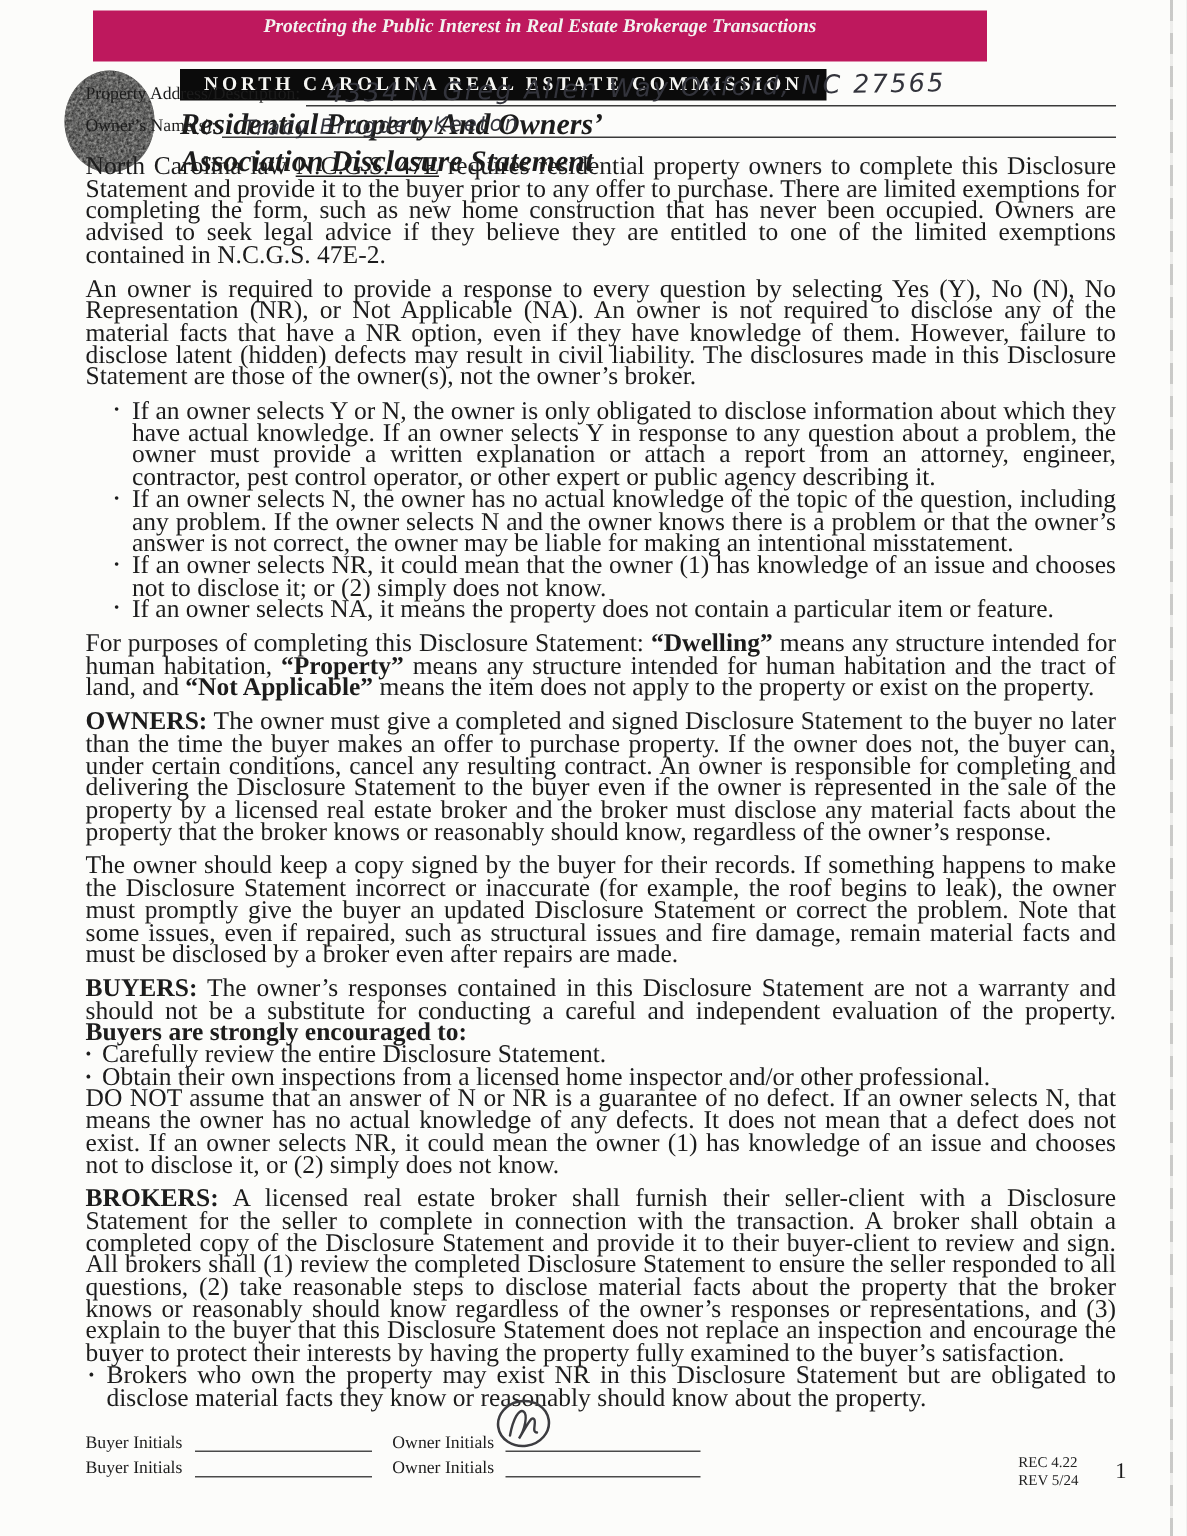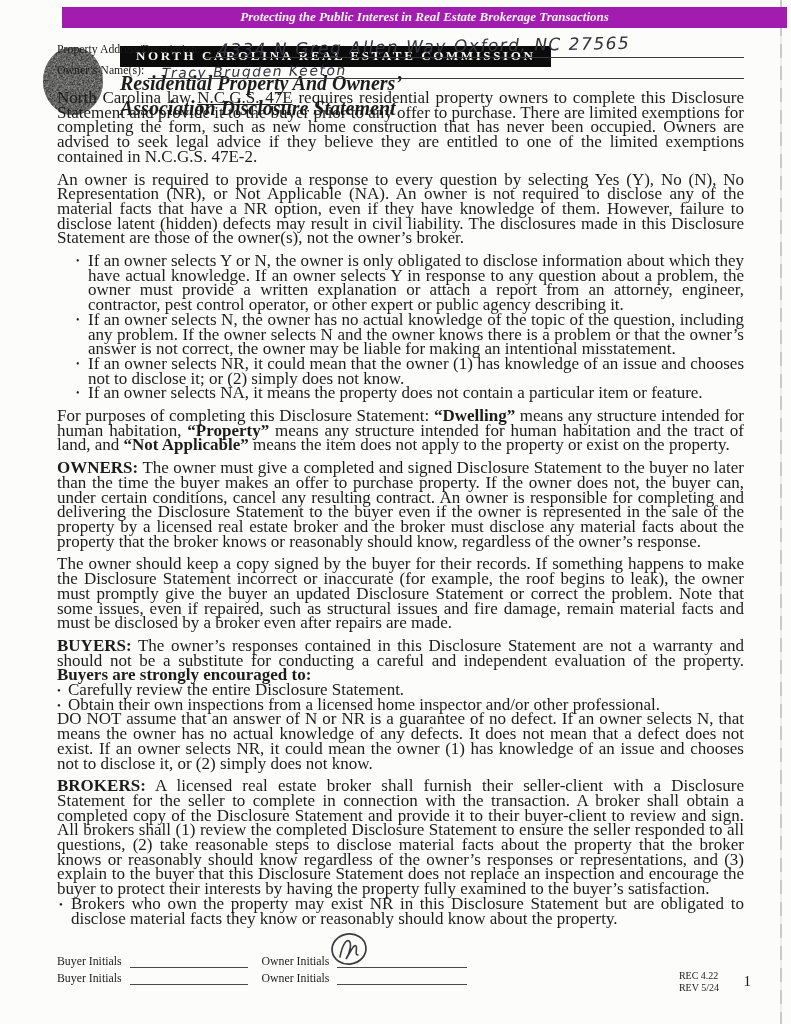--- a/index.html
+++ b/index.html
@@ -23,24 +23,24 @@
   
   .seal{position:absolute;left:41px;top:44px;}
   .header-center{margin-left:120px;margin-top:46px;width:540px;text-align:left;}
   .bar-commission{
     display:inline-block;background:#0b0b0b;color:#f5f5f2;
     font-weight:bold;font-size:13px;letter-spacing:2.6px;
     padding:3px 16px 4px 16px;line-height:1.1;
   }
   .title{font-size:20px;font-weight:bold;font-style:italic;line-height:1.22;margin-top:4px;}
   .bar-tagline{
-    margin-top:7px;margin-left:5px;width:725px;
-    background:#a21caf;color:#f3f3f0;
+    margin-top:7px;margin-left:5px;width:596px;
+    background:#be185d;color:#f3f3f0;
     font-weight:bold;font-style:italic;font-size:13px;
-    text-align:center;padding:2px 0 3px 0;
+    text-align:center;padding:2px 0 16px 0;
   }
 
   
   .fields{margin-top:9px;font-size:11.8px;}
   .field-row{display:flex;align-items:flex-end;height:21px;}
   .field-label{white-space:nowrap;padding-bottom:1px;}
   .fill-line{flex:1;border-bottom:1.2px solid #3a3a3a;position:relative;height:100%;margin-left:4px;}
   .hand{
     position:absolute;bottom:-3px;left:14px;white-space:nowrap;
     font-family:"DejaVu Sans", sans-serif;font-style:italic;

